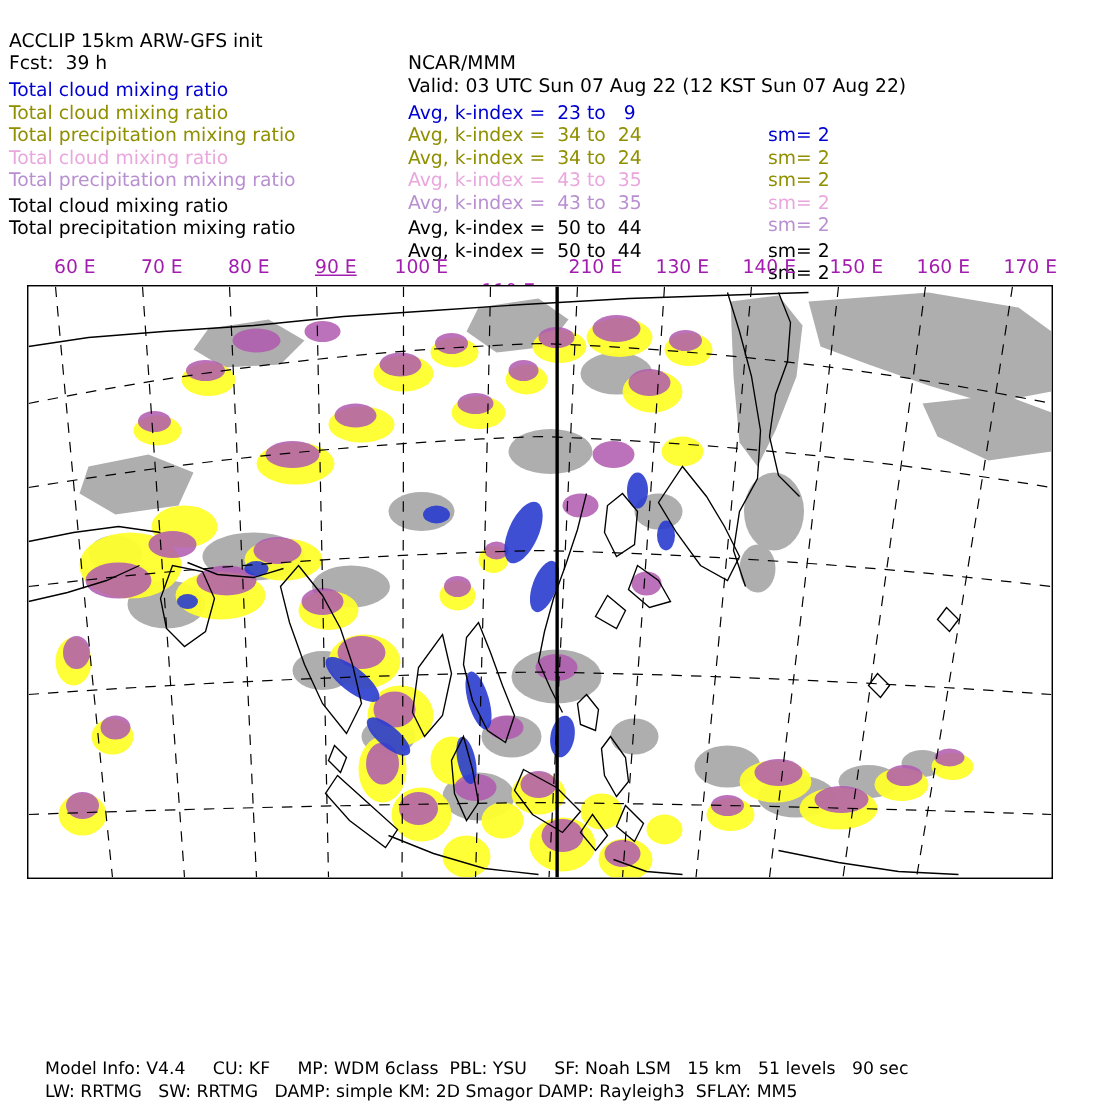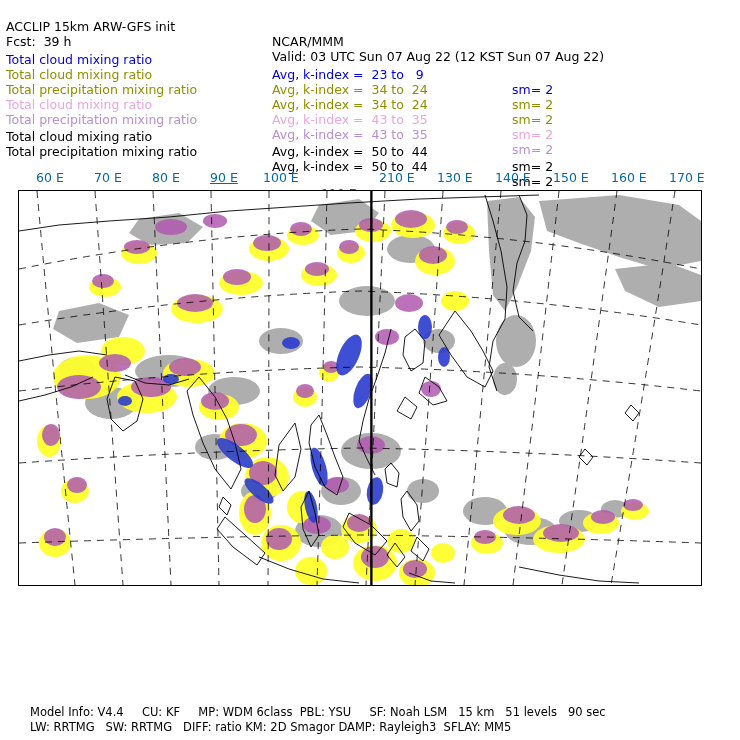--- a/index.html
+++ b/index.html
@@ -69,21 +69,21 @@
     width: 682px;
     height: 394px;
   }
 
   
   .lon-label {
     position: absolute;
     top: 170px;
     font-size: 12.5px;
     white-space: pre;
-    color: #0369a1;
+    color: #a21caf;
   }
   
   .lat-label {
     position: absolute;
     left: 706px;
     font-size: 12.5px;
     white-space: pre;
     color: #000000;
     margin-left: 44px;
   }
@@ -397,16 +397,16 @@
         <g fill="none" stroke="#000000" stroke-width="1.1">
           <rect x="352" y="0" width="1" height="394"></rect>
           <path d="M352 0 L352 394"></path>
         </g>
       </g>
     </svg>
   </div>
 
   <div class="footer">
     <span class="f1">Model Info: V4.4     CU: KF     MP: WDM 6class  PBL: YSU     SF: Noah LSM   15 km   51 levels   90 sec</span>
-    <span class="f2">LW: RRTMG   SW: RRTMG   DIFF: ratio KM: 2D Smagor DAMP: Rayleigh3  SFLAY: MM5</span>
+    <span class="f2">LW: RRTMG   SW: RRTMG   DAMP: simple KM: 2D Smagor DAMP: Rayleigh3  SFLAY: MM5</span>
   </div>
 
 </div>
 
 </body></html>

